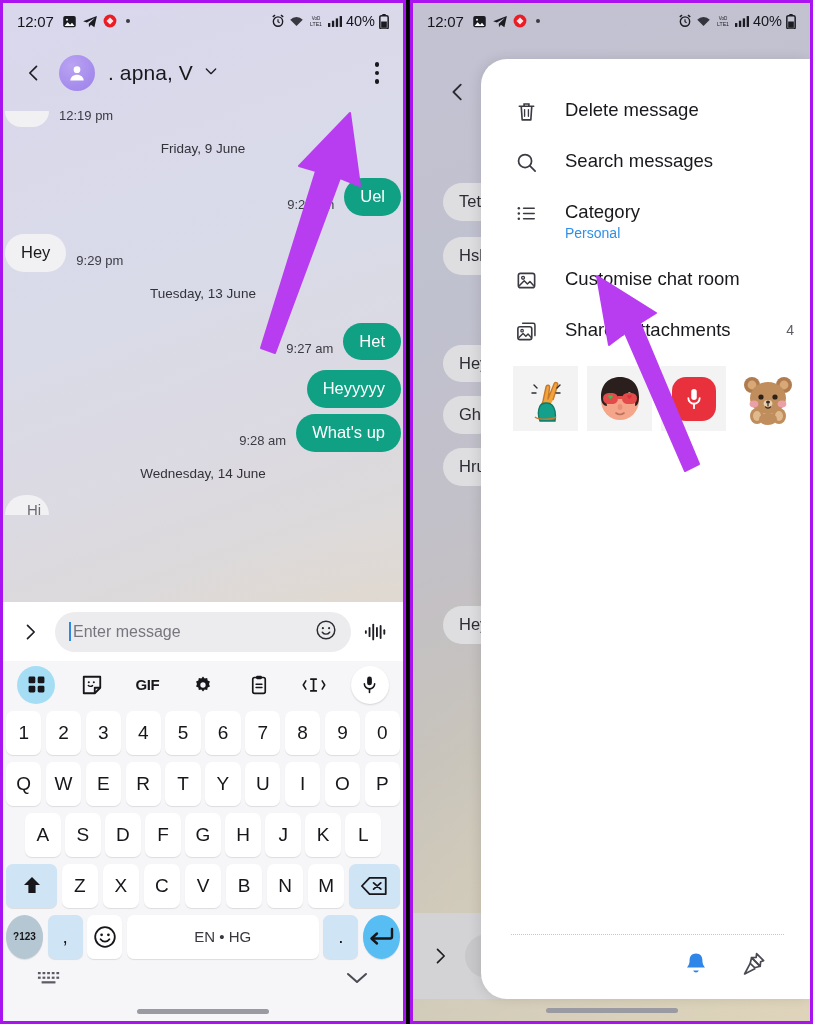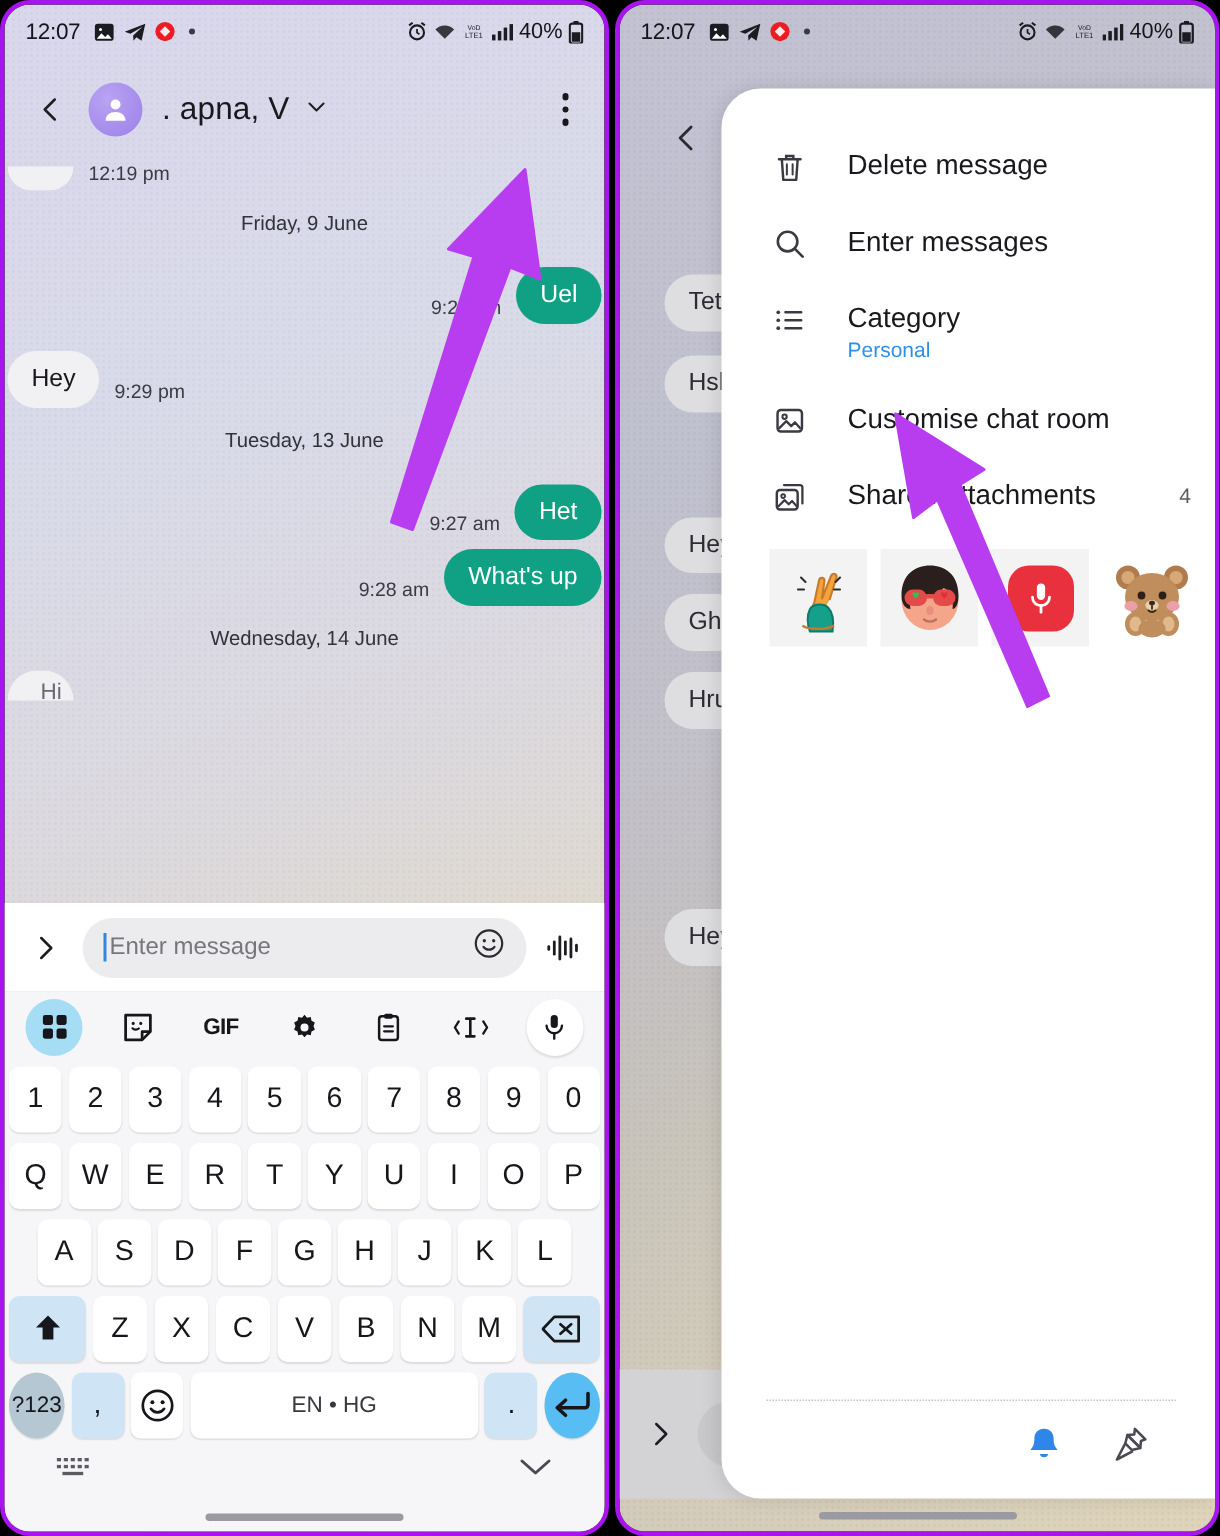--- a/index.html
+++ b/index.html
@@ -5,21 +5,21 @@
   * { margin:0; padding:0; box-sizing:border-box; }
   html,body { width:813px; height:1024px; }
   body {
     font-family:"Liberation Sans", sans-serif;
     background:#000;
     overflow:hidden;
   }
   .stage { position:relative; width:813px; height:1024px; background:#000; display:flex; }
 
   
-  .phone { position:relative; overflow:hidden;border-radius:20px; }
+  .phone { position:relative; overflow:hidden; }
   .phone.left  { width:406px; height:1024px; border:3px solid #a913f0; border-right-width:3px; }
   .phone.right { width:403px; height:1024px; border:3px solid #a913f0; border-left-width:3px; margin-left:4px;}
 
   
   .statusbar {
     position:relative; height:36px; display:flex; align-items:center;
     padding:0 14px; font-size:15px; color:#15151c; z-index:4;
   }
   .sb-time { font-size:15px; letter-spacing:-0.2px; }
   .sb-left-icons { display:flex; align-items:center; gap:5px; margin-left:8px; }
@@ -103,21 +103,21 @@
   .kb-rows { flex:1; display:flex; flex-direction:column; gap:7px; padding:2px 3px 0; }
   .kb-row { display:flex; justify-content:center; gap:4.5px; }
   .key {
     background:#fff; border-radius:7px; height:44px; min-width:35px; flex:1;
     display:flex; align-items:center; justify-content:center;
     font-size:19px; color:#16161b; box-shadow:0 1px 1px rgba(0,0,0,0.10);
   }
   .key.alt { background:#cfe4f5; }
   .key.wide { flex:1.4; }
   .key.space { flex:5.2; font-size:15px; color:#38383f; }
-  .key.round { border-radius:50%; background:#b4c7d2; max-width:54px; font-size:15px; }
+  .key.round { border-radius:50%; background:#b4c7d2; max-width:54px; font-size:10px;font-weight:bold; }
   .key.enter { border-radius:50%; background:#57bdf2; max-width:54px; }
   .key.narrow { flex:0.62; }
   .kb-row.r1 .key { flex:1; }
 
   .kb-bottom { height:48px; display:flex; align-items:center; justify-content:space-between; padding:0 34px; }
   .navbar { height:22px; display:flex; align-items:center; justify-content:center; }
   .nav-pill { width:132px; height:5px; border-radius:3px; background:#9a9aa2; }
 
   
   .chat-screen.dim {
@@ -289,20 +289,23 @@
           <span class="tstamp">9:29 pm</span>
         </div>
 
         <div class="daysep">Tuesday, 13 June</div>
 
         <div class="row out" style="margin-top:8px;">
           <span class="tstamp">9:27 am</span>
           <div class="bub out">Het</div>
         </div>
 
+        <div class="row out" style="margin-top:10px;">
+          <div class="bub out">Heyyyyy</div>
+        </div>
 
         <div class="row out" style="margin-top:6px;">
           <span class="tstamp">9:28 am</span>
           <div class="bub out">What's up</div>
         </div>
 
         <div class="daysep">Wednesday, 14 June</div>
 
         <div class="row in">
           <div class="bub-clip-bot">
@@ -625,21 +628,21 @@
         </div>
 
         <div class="mi">
           <div class="mi-ico">
             <svg width="23" height="23" viewBox="0 0 24 24">
                 <circle cx="10.5" cy="10.5" r="6.8" fill="none" stroke="#3a3a42" stroke-width="1.8"></circle>
                 <path d="M15.6 15.6L21 21" stroke="#3a3a42" stroke-width="1.8" stroke-linecap="round"></path>
               </svg>
           </div>
           <div class="mi-txt">
-            <div class="mi-title">Enter messages</div>
+            <div class="mi-title">Search messages</div>
           </div>
         </div>
 
 
         <div class="mi">
           <div class="mi-ico">
             <svg width="23" height="23" viewBox="0 0 24 24">
                 <g stroke="#3a3a42" stroke-width="1.7" stroke-linecap="round">
                   <path d="M9 6.5h11M9 12h11M9 17.5h11"></path>
                 </g>

